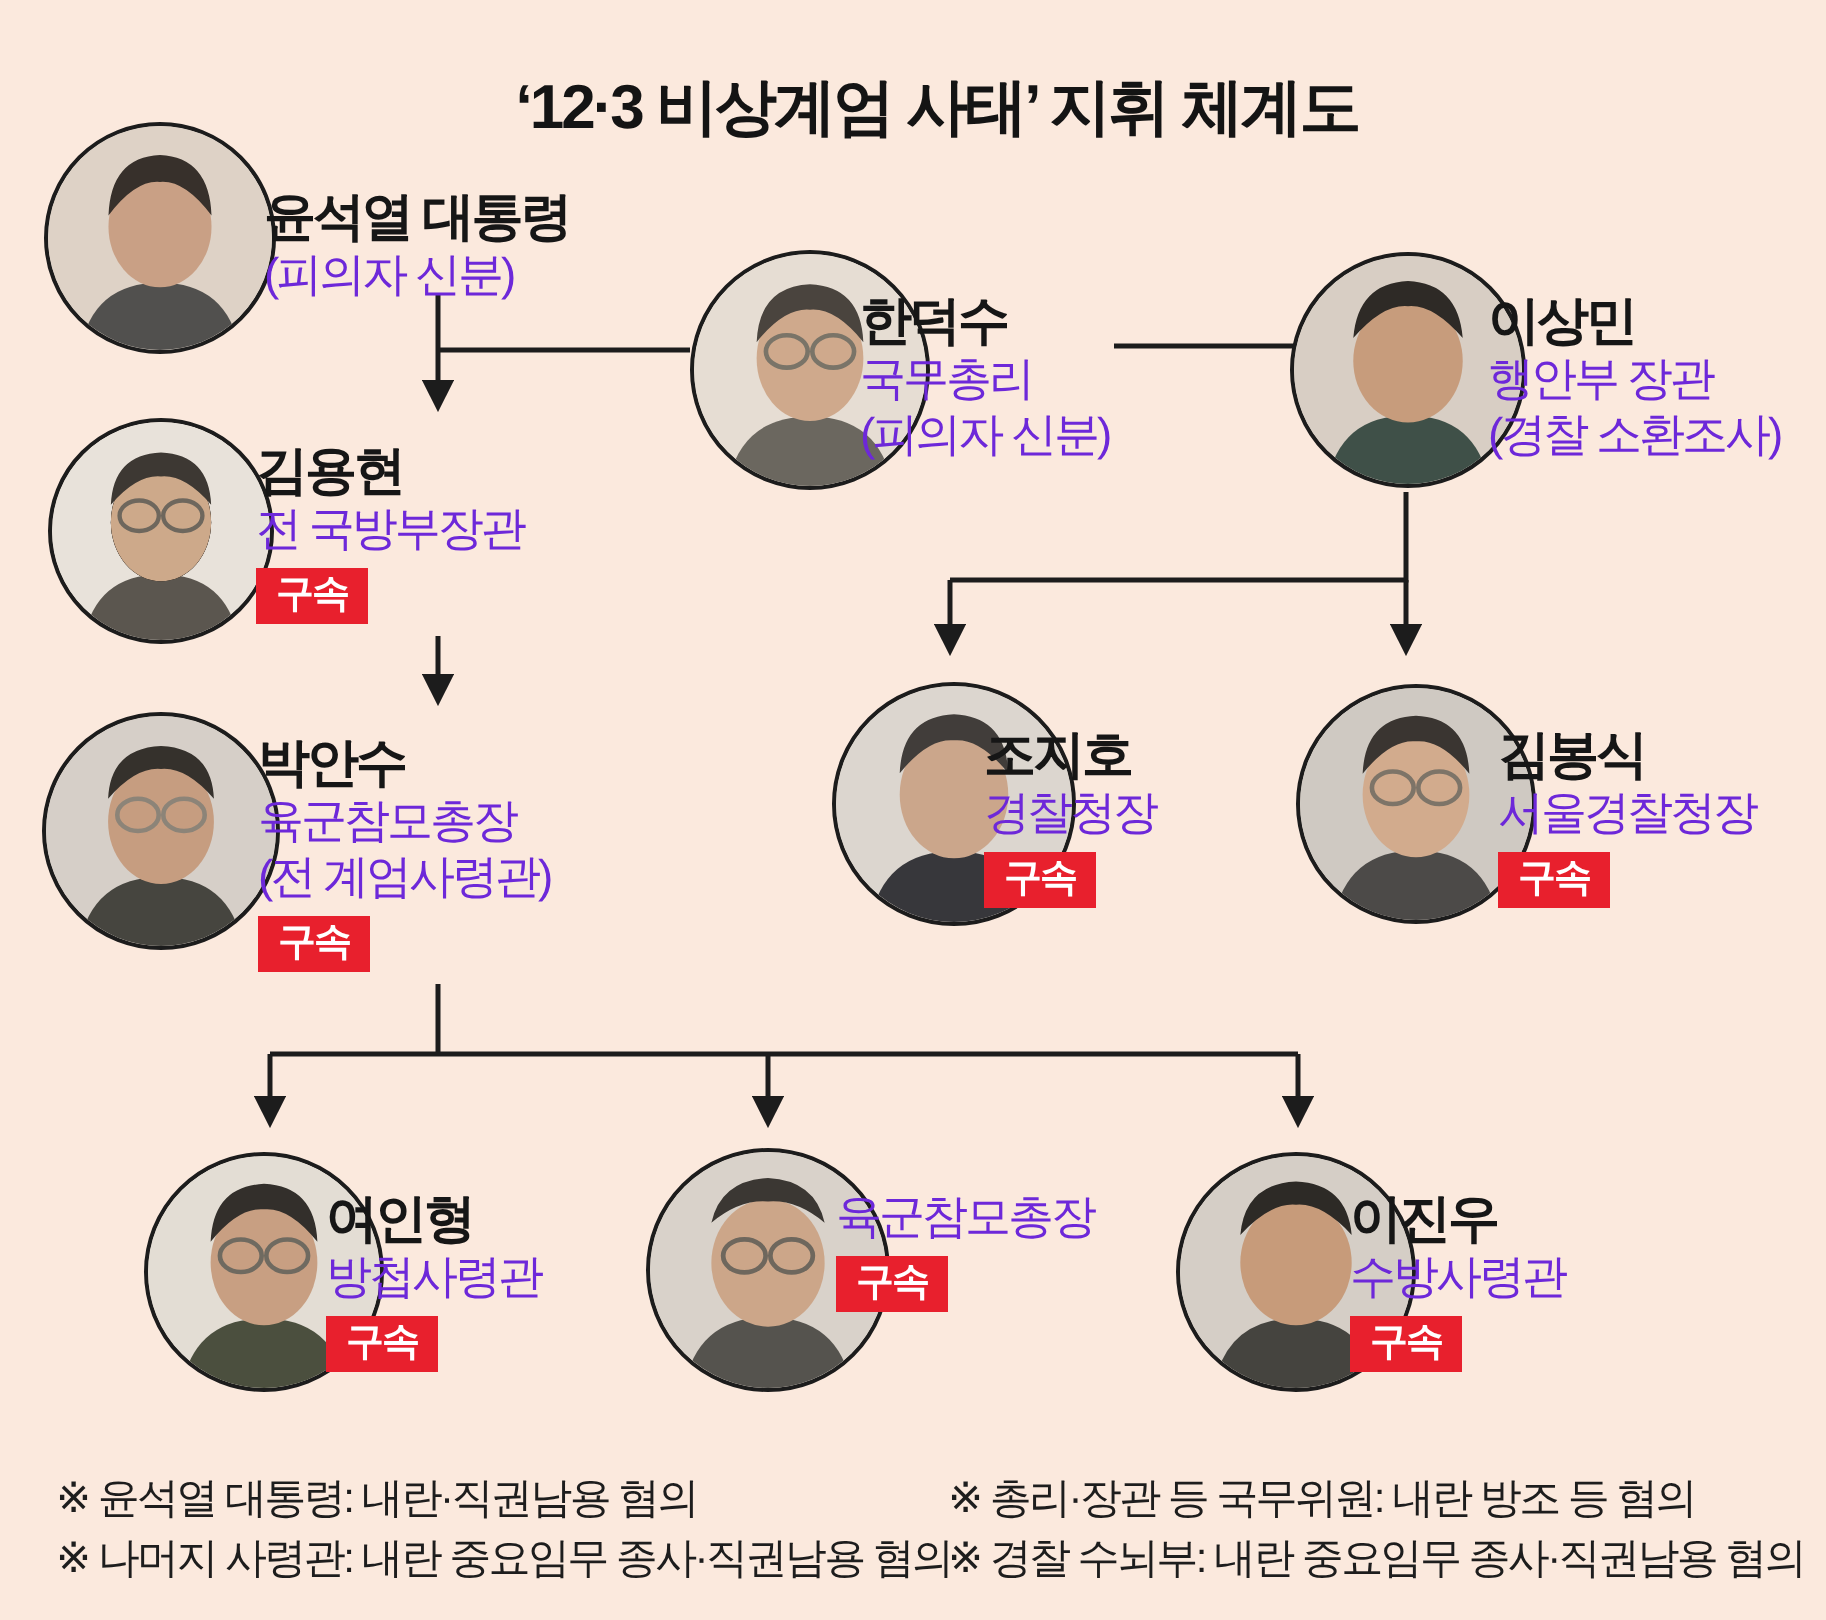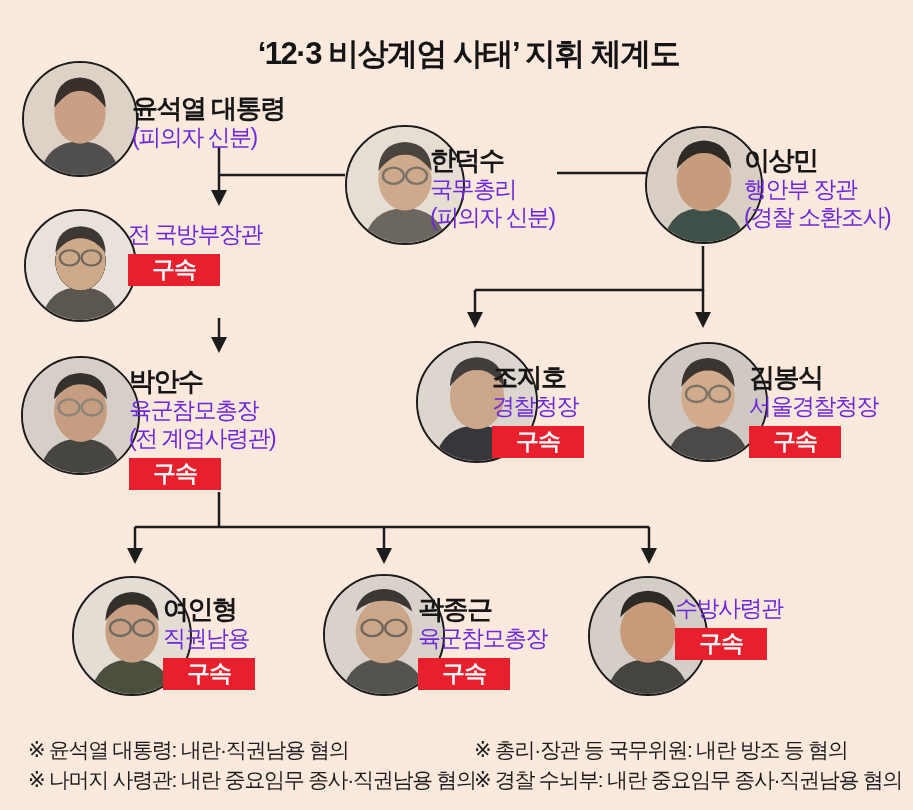--- a/index.html
+++ b/index.html
@@ -24,22 +24,22 @@
     border:2.5px solid #1c1c1c;
     overflow:hidden;background:#ddd3c9;
     box-sizing:border-box;
   }
   .avatar svg{display:block;width:100%;height:100%;}
   .label{position:absolute;text-align:left;}
   .name{font-size:26px;line-height:30px;font-weight:800;color:#161616;letter-spacing:-1.5px;}
   .role,.status{font-size:23px;line-height:28px;font-weight:400;color:#6d28d9;letter-spacing:-1.5px;}
   .badge{
     display:inline-block;background:#e8202d;color:#ffffff;
-    font-size:23px;font-weight:800;line-height:1;
-    padding:4px 24px 5px;margin-top:6px;letter-spacing:-1px;
+    font-size:19px;font-weight:800;line-height:1;
+    padding:4px 10px 5px;margin-top:6px;letter-spacing:-1px;
   }
   .badge:empty{display:none;}
   .footnotes{position:absolute;left:0;top:735px;width:835px;height:70px;}
   .fn-col{position:absolute;top:0;}
   .fn-line{font-size:21px;line-height:30px;color:#1d1d1d;letter-spacing:-1.3px;white-space:nowrap;}
 </style>
 </head>
 <body>
 
 <div class="canvas">
@@ -129,20 +129,21 @@
           <path d="M14,102 Q19,70 50,70 Q81,70 86,102 Z" fill="#5b564f"></path>
           <ellipse cx="50" cy="46" rx="23" ry="27" fill="#cda габ"></ellipse>
           <ellipse cx="50" cy="46" rx="23" ry="27" fill="#cda director"></ellipse>
           <ellipse cx="50" cy="46" rx="23" ry="27" fill="#cda98a"></ellipse>
           <path d="M27,38 Q28,15 50,14 Q72,15 73,38 Q61,24 50,25 Q39,24 27,38 Z" fill="#3d3833"></path>
           <ellipse cx="40" cy="43" rx="9" ry="7" fill="none" stroke="#6e675d" stroke-width="2"></ellipse>
           <ellipse cx="60" cy="43" rx="9" ry="7" fill="none" stroke="#6e675d" stroke-width="2"></ellipse>
         </svg>
     </div>
     <div class="label" style="left:128px;top:220px;width:182px">
+      <div class="name">김용현</div>
       <div class="role">전 국방부장관</div>
       <div class="badge">구속</div>
     </div>
   </div>
 
   <div class="node">
     <div class="avatar" style="left:21px;top:356px;width:119px;height:119px">
       <svg viewBox="0 0 100 100">
           <circle cx="50" cy="50" r="50" fill="#d6cfc8"></circle>
           <path d="M14,102 Q19,70 50,70 Q81,70 86,102 Z" fill="#46453f"></path>
@@ -200,53 +201,53 @@
           <circle cx="50" cy="50" r="50" fill="#e3ddd4"></circle>
           <path d="M14,102 Q19,70 50,70 Q81,70 86,102 Z" fill="#4b4f3e"></path>
           <ellipse cx="50" cy="46" rx="23" ry="27" fill="#c89f82"></ellipse>
           <path d="M27,37 Q28,13 50,12 Q72,13 73,37 Q61,22 50,23 Q39,22 27,37 Z" fill="#332f2b"></path>
           <ellipse cx="40" cy="43" rx="9" ry="7" fill="none" stroke="#6f6a60" stroke-width="2"></ellipse>
           <ellipse cx="60" cy="43" rx="9" ry="7" fill="none" stroke="#6f6a60" stroke-width="2"></ellipse>
         </svg>
     </div>
     <div class="label" style="left:163px;top:594px;width:182px">
       <div class="name">여인형</div>
-      <div class="role">직권남용</div>
+      <div class="role">방첩사령관</div>
       <div class="badge">구속</div>
     </div>
   </div>
 
   <div class="node">
     <div class="avatar" style="left:323px;top:574px;width:122px;height:122px">
       <svg viewBox="0 0 100 100">
           <circle cx="50" cy="50" r="50" fill="#d9d2ca"></circle>
           <path d="M14,102 Q19,70 50,70 Q81,70 86,102 Z" fill="#55534e"></path>
           <ellipse cx="50" cy="47" rx="24" ry="27" fill="#cca689"></ellipse>
           <path d="M26,30 Q30,12 50,11 Q70,12 74,30 Q62,20 50,21 Q38,20 26,30 Z" fill="#3b3733"></path>
           <ellipse cx="40" cy="44" rx="9" ry="7" fill="none" stroke="#6e675d" stroke-width="2"></ellipse>
           <ellipse cx="60" cy="44" rx="9" ry="7" fill="none" stroke="#6e675d" stroke-width="2"></ellipse>
         </svg>
     </div>
     <div class="label" style="left:418px;top:594px;width:182px">
-      <div class="name">곽종근</div>
       <div class="role">육군참모총장</div>
       <div class="badge">구속</div>
     </div>
   </div>
 
   <div class="node">
     <div class="avatar" style="left:588px;top:576px;width:120px;height:120px">
       <svg viewBox="0 0 100 100">
           <circle cx="50" cy="50" r="50" fill="#d5cec6"></circle>
           <path d="M14,102 Q19,70 50,70 Q81,70 86,102 Z" fill="#45443f"></path>
           <ellipse cx="50" cy="46" rx="24" ry="27" fill="#c79b7a"></ellipse>
           <path d="M26,34 Q28,12 50,11 Q72,12 74,34 Q61,20 50,21 Q39,20 26,34 Z" fill="#2d2a26"></path>
         </svg>
     </div>
     <div class="label" style="left:675px;top:594px;width:182px">
+      <div class="name">이진우</div>
       <div class="role">수방사령관</div>
       <div class="badge">구속</div>
     </div>
   </div>
 
   <div class="footnotes">
     <div class="fn-col" style="left:28px">
       <div class="fn-line">※ 윤석열 대통령: 내란·직권남용 혐의</div>
       <div class="fn-line">※ 나머지 사령관: 내란 중요임무 종사·직권남용 혐의</div>
     </div>

